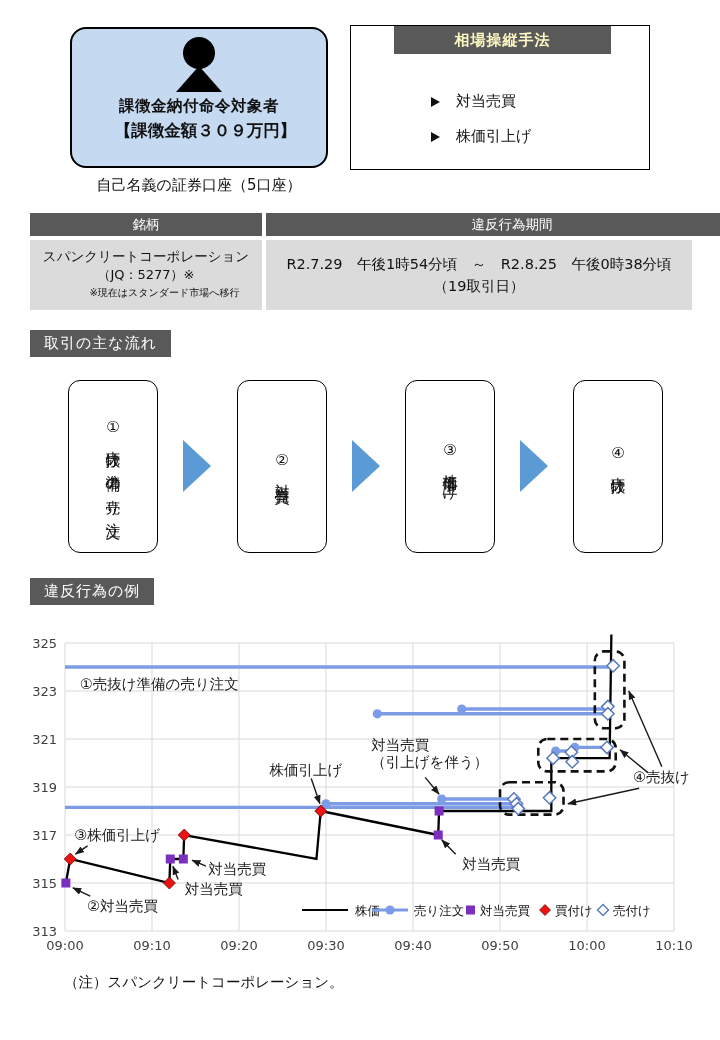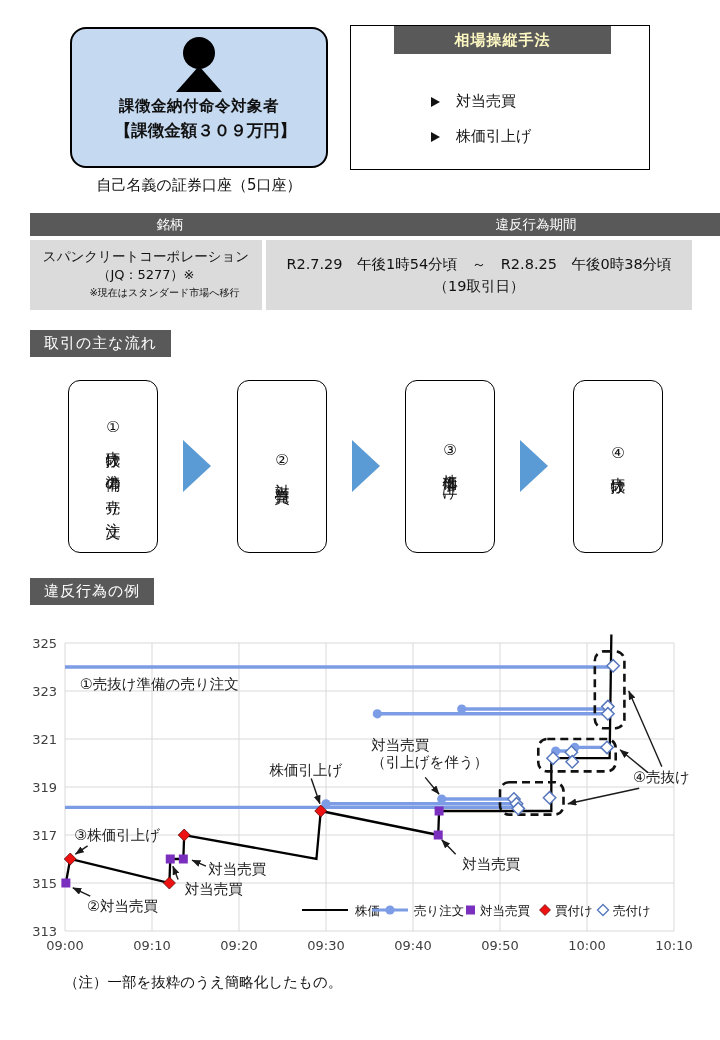--- a/index.html
+++ b/index.html
@@ -16,21 +16,21 @@
   .method{position:absolute;left:350px;top:25px;width:300px;height:145px;border:1.5px solid #000;
           background:#fff;box-sizing:border-box;}
   .method-header{position:absolute;left:43px;top:0;width:217px;height:28px;background:#595959;
           color:#fef9c3;font-size:15px;font-weight:bold;text-align:center;line-height:28px;letter-spacing:1px;}
   .method-item{position:absolute;left:80px;font-size:15px;display:flex;align-items:center;}
   .method-item .tri{width:0;height:0;border-top:5px solid transparent;border-bottom:5px solid transparent;
           border-left:9px solid #111;margin-right:16px;}
   .mi1{top:66px;} .mi2{top:101px;}
   
   .th{position:absolute;top:213px;height:23px;background:#595959;color:#fff;font-size:13.5px;
-      text-align:center;line-height:23px;padding-left:24px;}
+      text-align:center;line-height:23px;}
   .th1{left:30px;width:232px;} .th2{left:266px;width:492px;}
   .td{position:absolute;top:240px;height:70px;background:#DBDBDB;text-align:center;box-sizing:border-box;}
   .td1{left:30px;width:232px;padding-top:7px;}
   .td2{left:266px;width:426px;padding-top:13px;}
   .td1 .l1{font-size:13.5px;line-height:19px;}
   .td1 .l2{font-size:13px;line-height:18px;}
   .td1 .l3{font-size:10px;line-height:17px;margin-left:37px;}
   .td2 .l1{font-size:14.5px;line-height:22px;}
   .td2 .l2{font-size:14.5px;line-height:22px;}
   
@@ -211,15 +211,15 @@
         <circle cx="390" cy="288" r="4.6" fill="#7C9CE5"></circle>
         <text x="414" y="292.5" text-anchor="start" font-size="12.5" fill="#111">売り注文</text>
         <rect x="466" y="283.5" width="9" height="9" fill="#7B2FBE"></rect>
         <text x="480" y="292.5" text-anchor="start" font-size="12.5" fill="#111">対当売買</text>
         <path d="M545,282.5 L550.5,288 L545,293.5 L539.5,288 Z" fill="#EE1111" stroke="#5a0a0a" stroke-width="0.7"></path>
         <text x="555" y="292.5" text-anchor="start" font-size="12.5" fill="#111">買付け</text>
         <path d="M603,282.5 L608.5,288 L603,293.5 L597.5,288 Z" fill="#ffffff" stroke="#5878BE" stroke-width="1.4"></path>
         <text x="613" y="292.5" text-anchor="start" font-size="12.5" fill="#111">売付け</text>
       </svg>
   </div>
-  <div class="note">（注）一部を抜粋のうえ簡略化したもの。</div>
+  <div class="note">（注）スパンクリートコーポレーション。</div>
 
 </div>
 
 </body></html>

